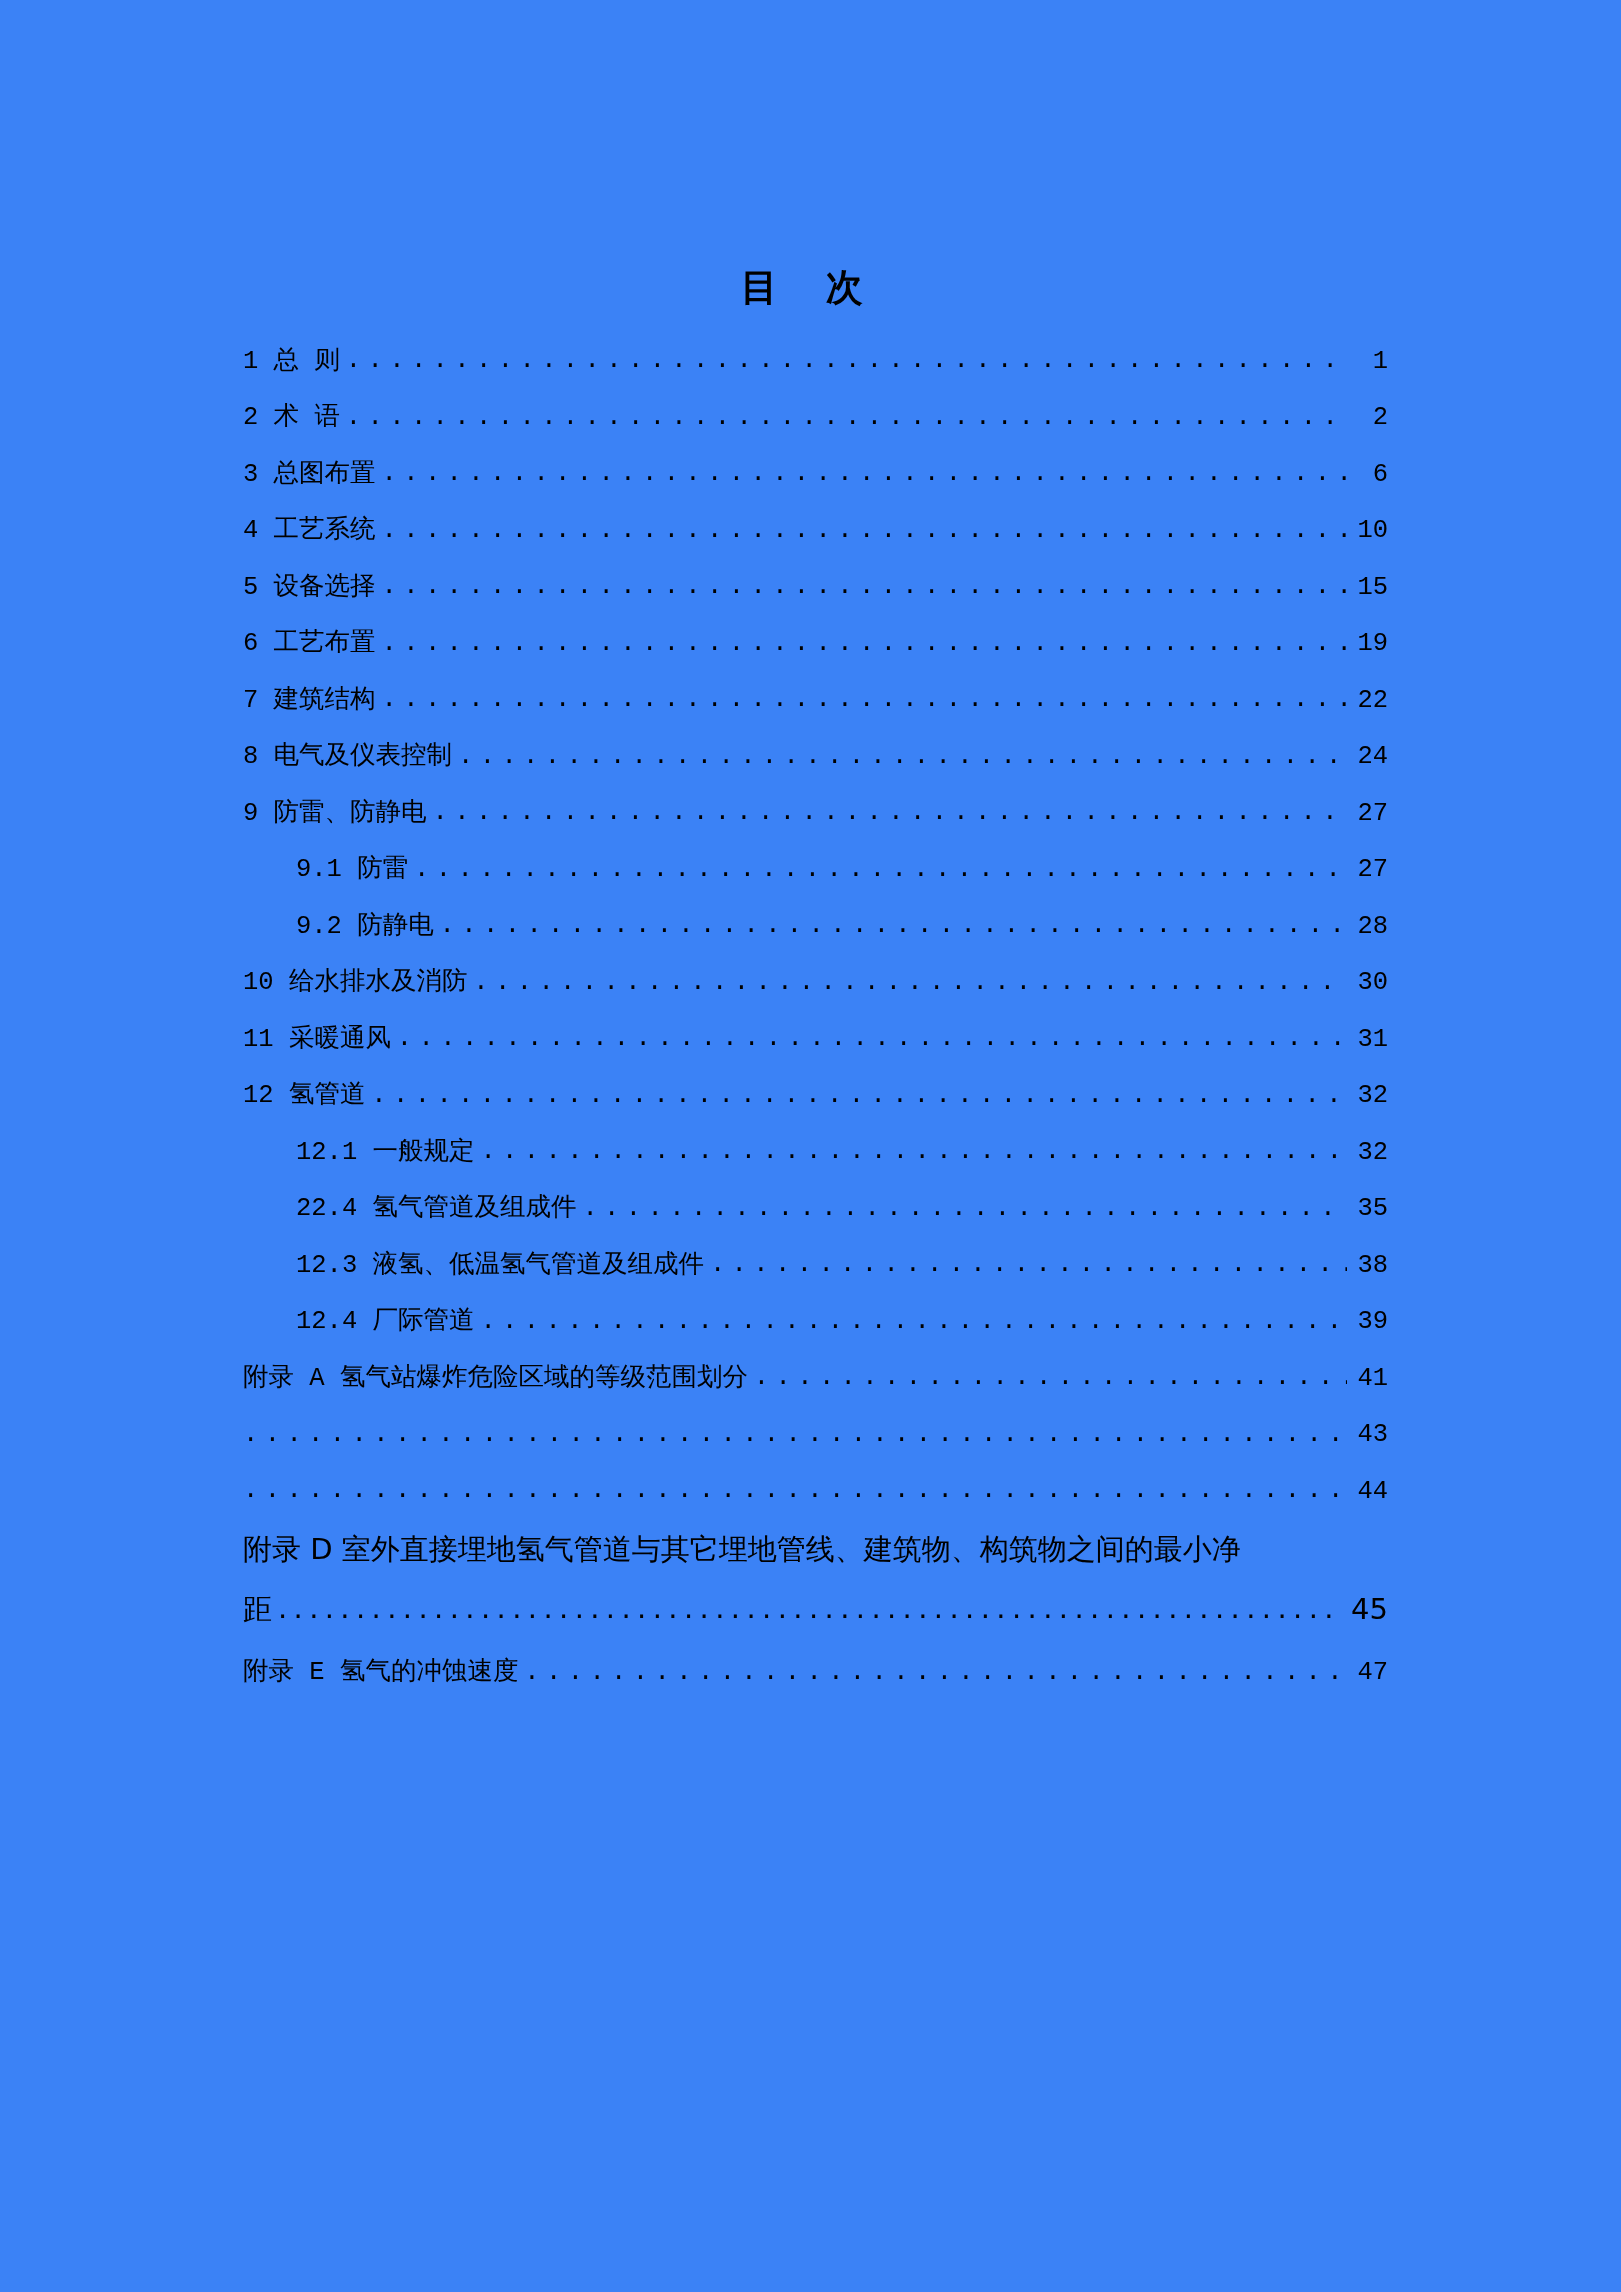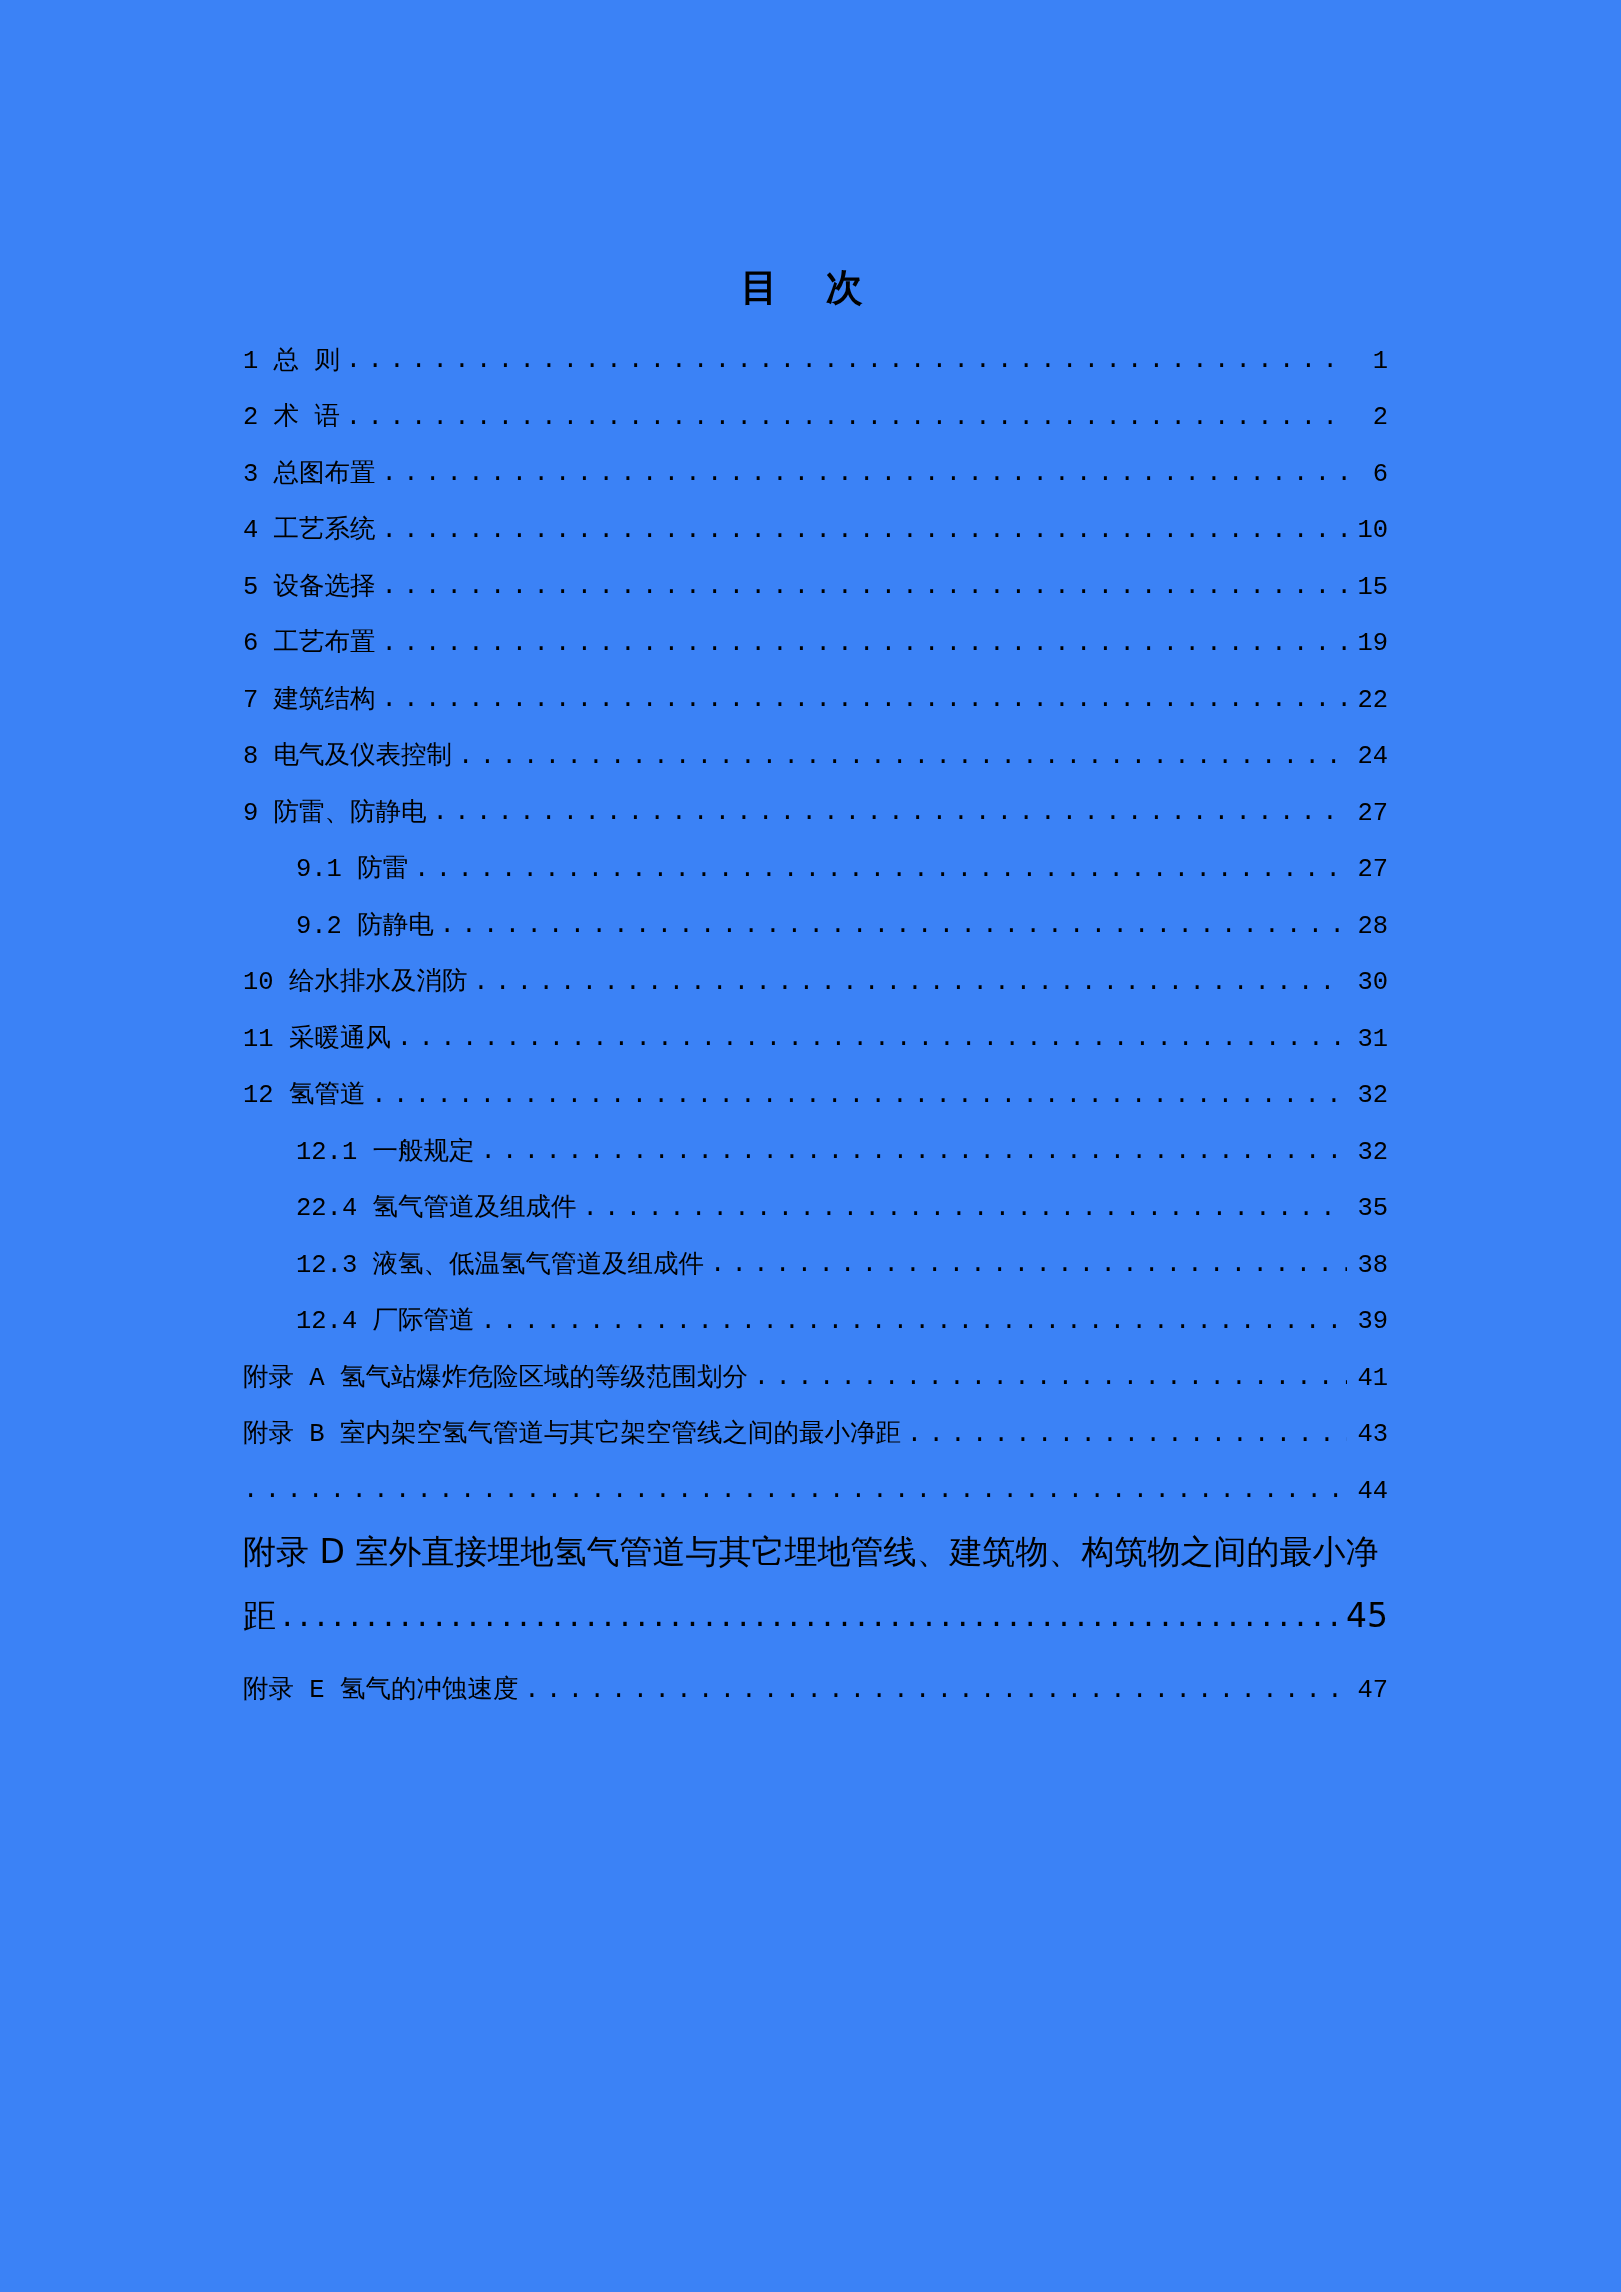--- a/index.html
+++ b/index.html
@@ -57,23 +57,23 @@
     margin-bottom: 1px;
   }
   .toc-entry .pageno {
     flex: 0 0 auto;
     padding-left: 7.8px;
     text-align: right;
     min-width: 33px;
   }
   .indent-1 { padding-left: 53px; }
   .wrap-entry {
-    font-size: 33px;
+    font-size: 29px;
     line-height: 1.0;
-    margin-bottom: 46px;
+    margin-bottom: 36px;
     font-family: "DejaVu Sans", "Liberation Sans", sans-serif;
   }
   .wrap-entry .line1 {
     white-space: nowrap;
   }
   .wrap-entry .line2 {
     display: flex;
     align-items: flex-end;
     margin-top: 30px;
     white-space: nowrap;
@@ -202,21 +202,20 @@
       <span class="pageno">39</span>
     </div>
 
     <div class="toc-entry">
       <span class="label">附录 A   氢气站爆炸危险区域的等级范围划分</span>
       <span class="dots">................................................................................................................................................</span>
       <span class="pageno">41</span>
     </div>
 
     <div class="toc-entry">
-      <span class="label">附录 B   室内架空氢气管道与其它架空管线之间的最小净距</span>
       <span class="dots">................................................................................................................................................</span>
       <span class="pageno">43</span>
     </div>
 
     <div class="toc-entry">
       <span class="dots">................................................................................................................................................</span>
       <span class="pageno">44</span>
     </div>
 
     <div class="wrap-entry">

